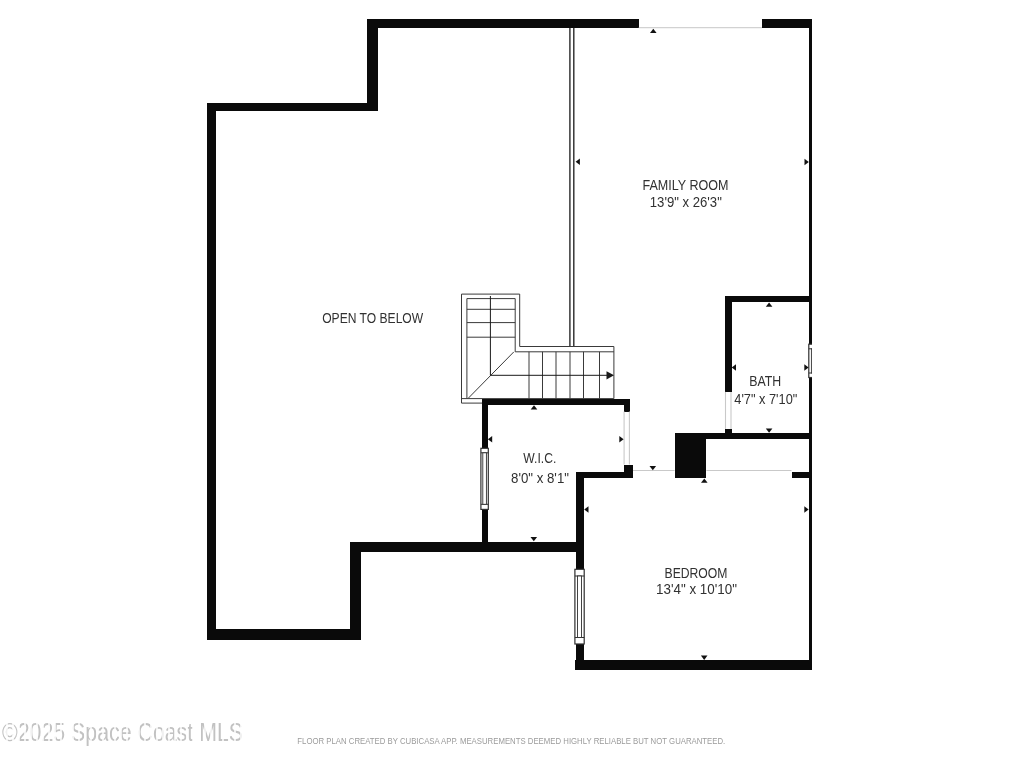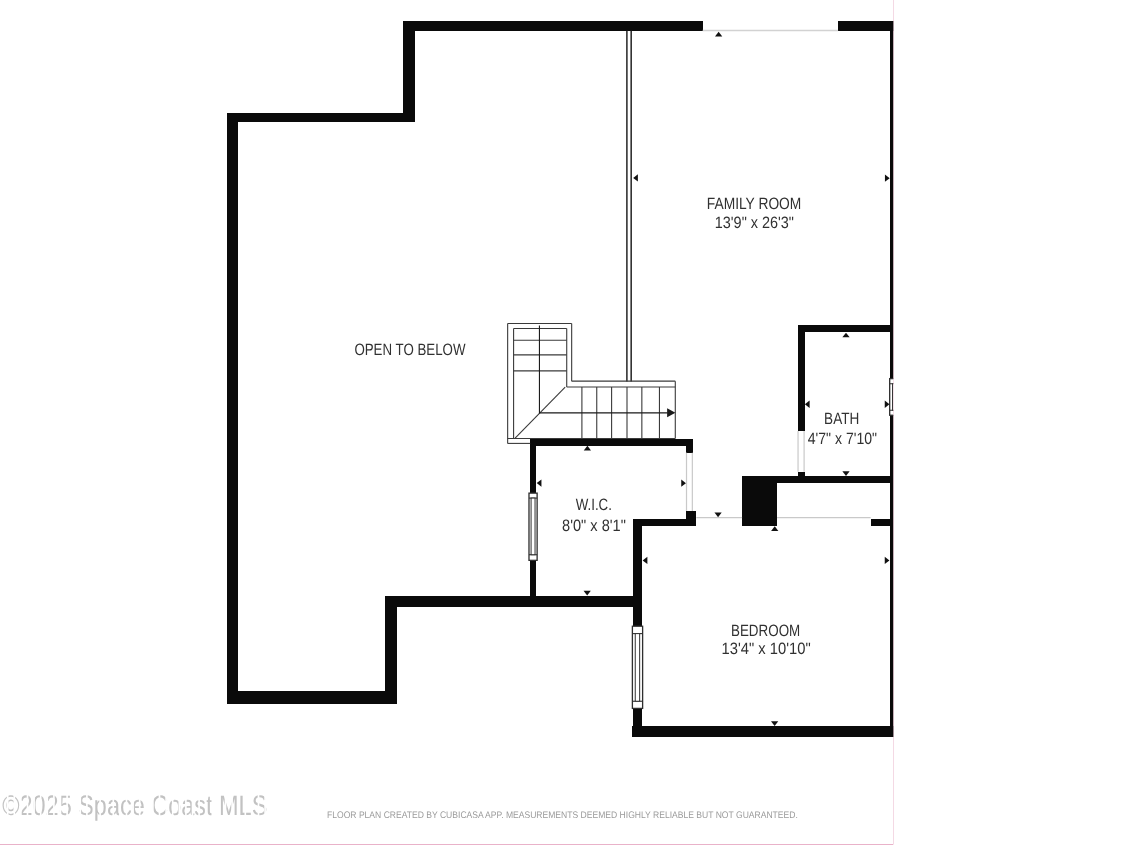--- a/index.html
+++ b/index.html
@@ -1,16 +1,16 @@
 <!DOCTYPE html>
 <html><head>
 <meta charset="utf-8">
 <style>
   html,body{margin:0;padding:0;background:#ffffff;}
-  #page{width:812px;height:768px;position:relative;background:#be185d;overflow:hidden;}
+  #page{width:812px;height:768px;position:relative;background:#eab308;overflow:hidden;}
   svg text{font-family:"Liberation Sans",sans-serif;}
 </style>
 </head>
 <body>
 <div id="page">
 <svg width="1024" height="768" viewBox="0 0 1024 768" xmlns="http://www.w3.org/2000/svg">
 <rect x="0" y="0" width="1024" height="768" fill="#ffffff"></rect>
 
 <g>
 <text x="685.5" y="189.7" text-anchor="middle" font-size="15" fill="#313131" textLength="86" lengthAdjust="spacingAndGlyphs">FAMILY ROOM</text>

